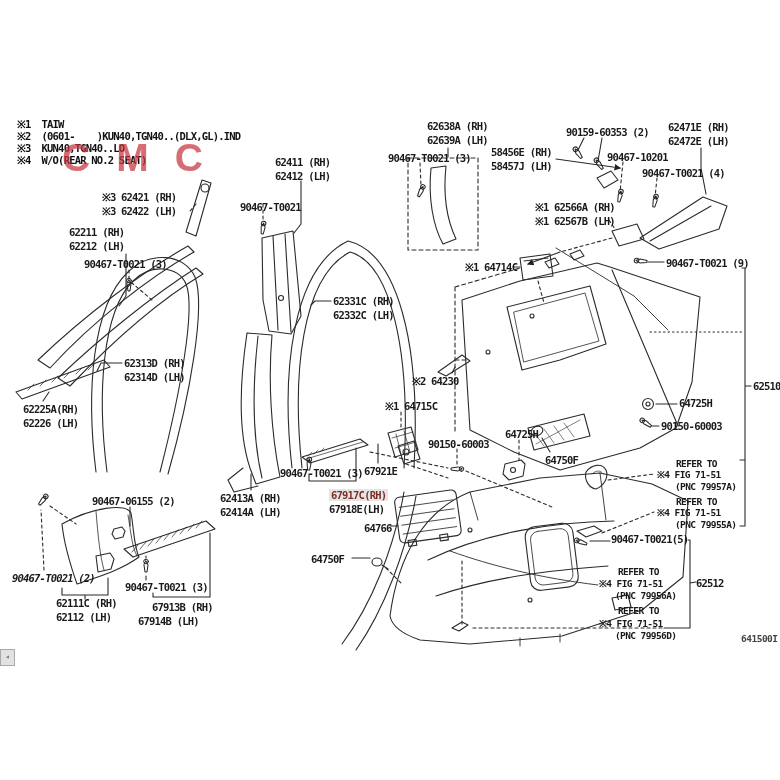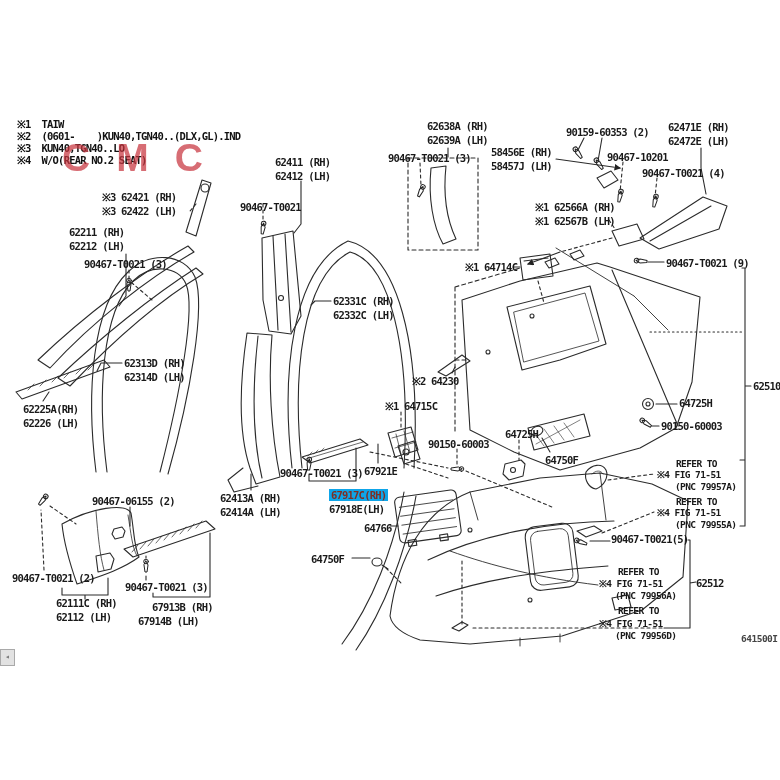--- a/index.html
+++ b/index.html
@@ -3,21 +3,21 @@
 <meta charset="utf-8">
 <style>
   html,body{margin:0;padding:0;background:#888;}
   #stage{position:relative;width:780px;height:780px;background:#ffffff;overflow:hidden;
          font-family:"DejaVu Sans Mono", monospace;}
   svg{position:absolute;left:0;top:0;}
   .lbl{position:absolute;font:bold 10.5px/1.15 "DejaVu Sans Mono", monospace;
        color:#191919;white-space:pre;letter-spacing:-0.8px;}
   .lbl.small{font-size:9.5px;letter-spacing:-0.6px;}
   .lbl.code{font-size:9.5px;color:#444;font-weight:bold;letter-spacing:-0.5px;}
-  .lbl.hl{background:#0ea5e9;color:#7d2f25;padding:0 2px;}
+  .lbl.hl{background:#e5e5e5;color:#7d2f25;padding:0 2px;}
   .note{position:absolute;font:bold 10.5px/1 "DejaVu Sans Mono", monospace;color:#111;
         white-space:pre;letter-spacing:-0.8px;}
   .wm{position:absolute;font-family:"Liberation Sans", sans-serif;font-weight:bold;
       color:#c8353f;opacity:.72;z-index:3;pointer-events:none;}
   #wm1{left:62px;top:136px;font-size:39px;letter-spacing:26px;}
   #wm2{left:4px;top:163px;font-size:33px;letter-spacing:12px;}
   #wm3{left:88px;top:194px;font-size:36px;letter-spacing:16px;font-style:italic;
        color:rgba(255,240,240,0.15);-webkit-text-stroke:2px #c8353f;}
   #corner-btn{position:absolute;left:0;top:649px;width:13px;height:15px;background:#e2e2e2;
       border:1px solid #a9a9a9;font-size:8px;line-height:14px;text-align:center;color:#777;
@@ -312,21 +312,21 @@
       <div class="lbl" style="left: 505px; top: 428px;">64725H</div>
       <div class="lbl" style="left: 545px; top: 454px;">64750F</div>
       <div class="lbl" style="left: 280px; top: 467px;">90467-T0021 (3)</div>
       <div class="lbl" style="left: 364px; top: 465px;">67921E</div>
       <div class="lbl hl" style="left: 329px; top: 489px;">67917C(RH)</div>
       <div class="lbl" style="left: 329px; top: 503px;">67918E(LH)</div>
       <div class="lbl" style="left: 364px; top: 522px;">64766</div>
       <div class="lbl" style="left: 220px; top: 492px;">62413A (RH)</div>
       <div class="lbl" style="left: 220px; top: 506px;">62414A (LH)</div>
       <div class="lbl" style="left: 92px; top: 495px;">90467-06155 (2)</div>
-      <div class="lbl" style="left: 12px; top: 572px;">90467-T0021 (2)</div>
+      <div class="lbl" style="left: 12px; top: 572px; font-style: italic;">90467-T0021 (2)</div>
       <div class="lbl" style="left: 56px; top: 597px;">62111C (RH)</div>
       <div class="lbl" style="left: 56px; top: 611px;">62112 (LH)</div>
       <div class="lbl" style="left: 125px; top: 581px;">90467-T0021 (3)</div>
       <div class="lbl" style="left: 152px; top: 601px;">67913B (RH)</div>
       <div class="lbl" style="left: 138px; top: 615px;">67914B (LH)</div>
       <div class="lbl" style="left: 311px; top: 553px;">64750F</div>
       <div class="lbl" style="left: 611px; top: 533px;">90467-T0021(5)</div>
       <div class="lbl small" style="left: 676px; top: 459px;">REFER TO</div>
       <div class="lbl small" style="left: 657px; top: 470px;">※4 FIG 71-51</div>
       <div class="lbl small" style="left: 675px; top: 482px;">(PNC 79957A)</div>

